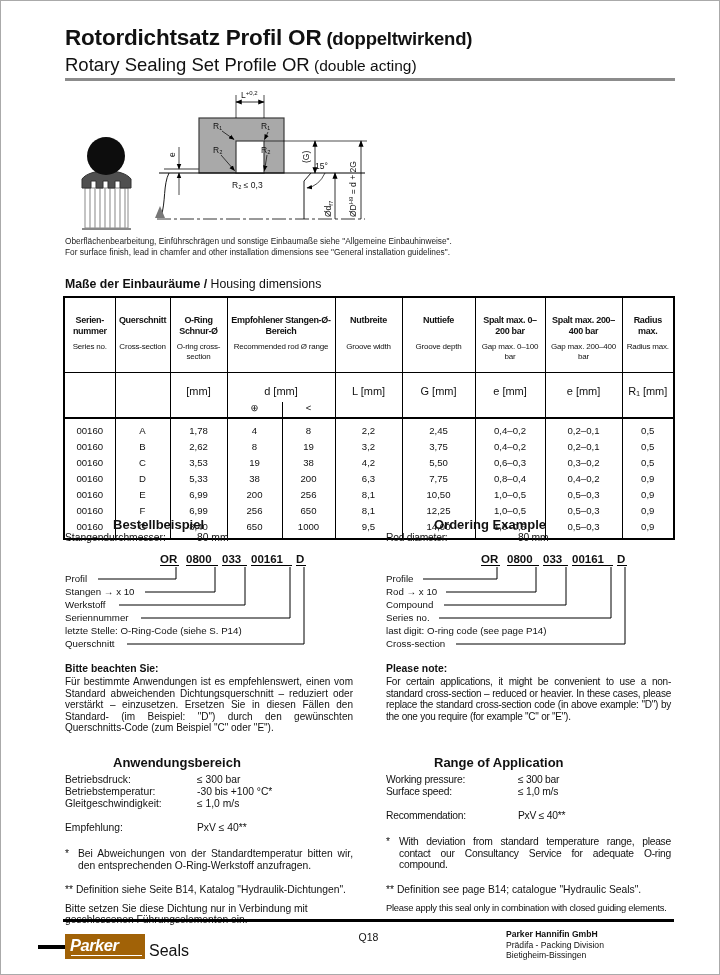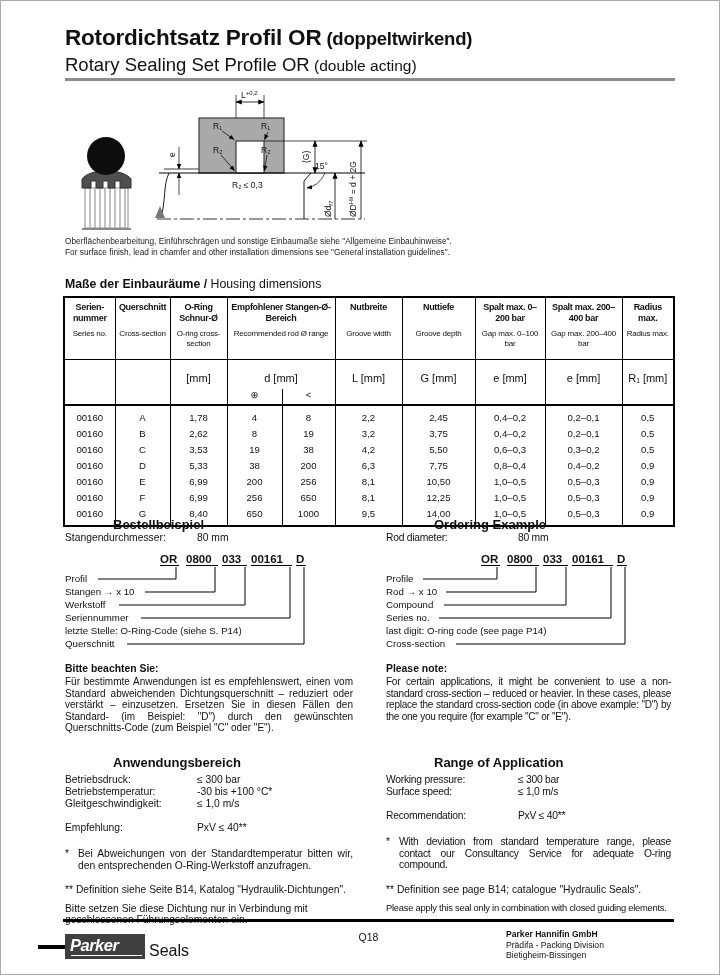--- a/index.html
+++ b/index.html
@@ -30,21 +30,21 @@
     position:absolute; top:295px; left:62px; width:610px;
     border-collapse:collapse; table-layout:fixed;
     border:2px solid #000;
   }
   table.housing th, table.housing td{
     border-left:1px solid #000; border-right:1px solid #000;
     padding:0 1px; text-align:center; font-weight:normal; vertical-align:top;
     overflow:hidden;
   }
   tr.h-bilingual{border-bottom:1px solid #000;}
-  tr.h-bilingual th{height:57px; padding-top:4px;}
+  tr.h-bilingual th{height:57px; padding-top:17px;}
   tr.h-bilingual .de{font-weight:bold; font-size:9px; letter-spacing:-0.3px; line-height:10.5px; min-height:22px;}
   tr.h-bilingual .en{font-size:8px; letter-spacing:-0.2px; line-height:9.5px; margin-top:5px;}
   tr.h-units th{height:17px; font-size:11px; padding-top:12px;}
   tr.h-sub{border-bottom:2px solid #000;}
   tr.h-sub th{height:15px; font-size:9.5px;}
   table.housing tbody td{font-size:9.6px; height:15px; padding-top:1px; vertical-align:middle;}
   table.housing tbody tr:first-child td{padding-top:4px;}
   table.housing tbody tr:last-child td{padding-bottom:4px;}
   
   .col-row{position:absolute; left:64px; width:608px;}
@@ -67,21 +67,21 @@
   .fn{display:flex; margin-top:14px; font-size:10.3px; line-height:11.6px;}
   .fn .marker{width:13px; flex:none;}
   .fn .txt{text-align:justify;}
   .fn2{margin-top:13px; font-size:10.3px; line-height:11.6px;}
   .closing{margin-top:7px; font-size:10.3px; line-height:11.6px;}
   .col-r .closing{font-size:9.4px; white-space:nowrap; overflow:visible;}
   
   .footer-rule{position:absolute; top:918px; left:62px; width:611px; height:2.5px; background:#000;}
   .footer{position:absolute; top:925px; left:62px; width:611px; height:45px;}
   .brand{position:absolute; left:2px; top:8px; display:flex; align-items:flex-end;}
-  .brand-box{position:relative; width:80px; height:25px; background:#404040;}
+  .brand-box{position:relative; width:80px; height:25px; background:#a16207;}
   .brand-bar{position:absolute; left:-27px; top:11px; width:27px; height:4px; background:#000;}
   .brand-word{position:absolute; left:5px; top:2px; width:72px; color:#fff; font-size:16.5px; font-weight:bold; font-style:italic; letter-spacing:-0.5px;}
   .brand-box::after{content:""; position:absolute; left:6px; right:3px; bottom:3px; height:1.5px; background:#fff;}
   .brand-seals{font-size:16px; margin-left:4px; line-height:1;}
   .page-num{position:absolute; left:0; right:0; top:5px; text-align:center; font-size:10.5px;}
   .footer-right{position:absolute; left:443px; top:3px; font-size:8.6px; line-height:10.5px;}
   .footer-right .b{font-weight:bold;}
 </style>
 </head>
 <body>

